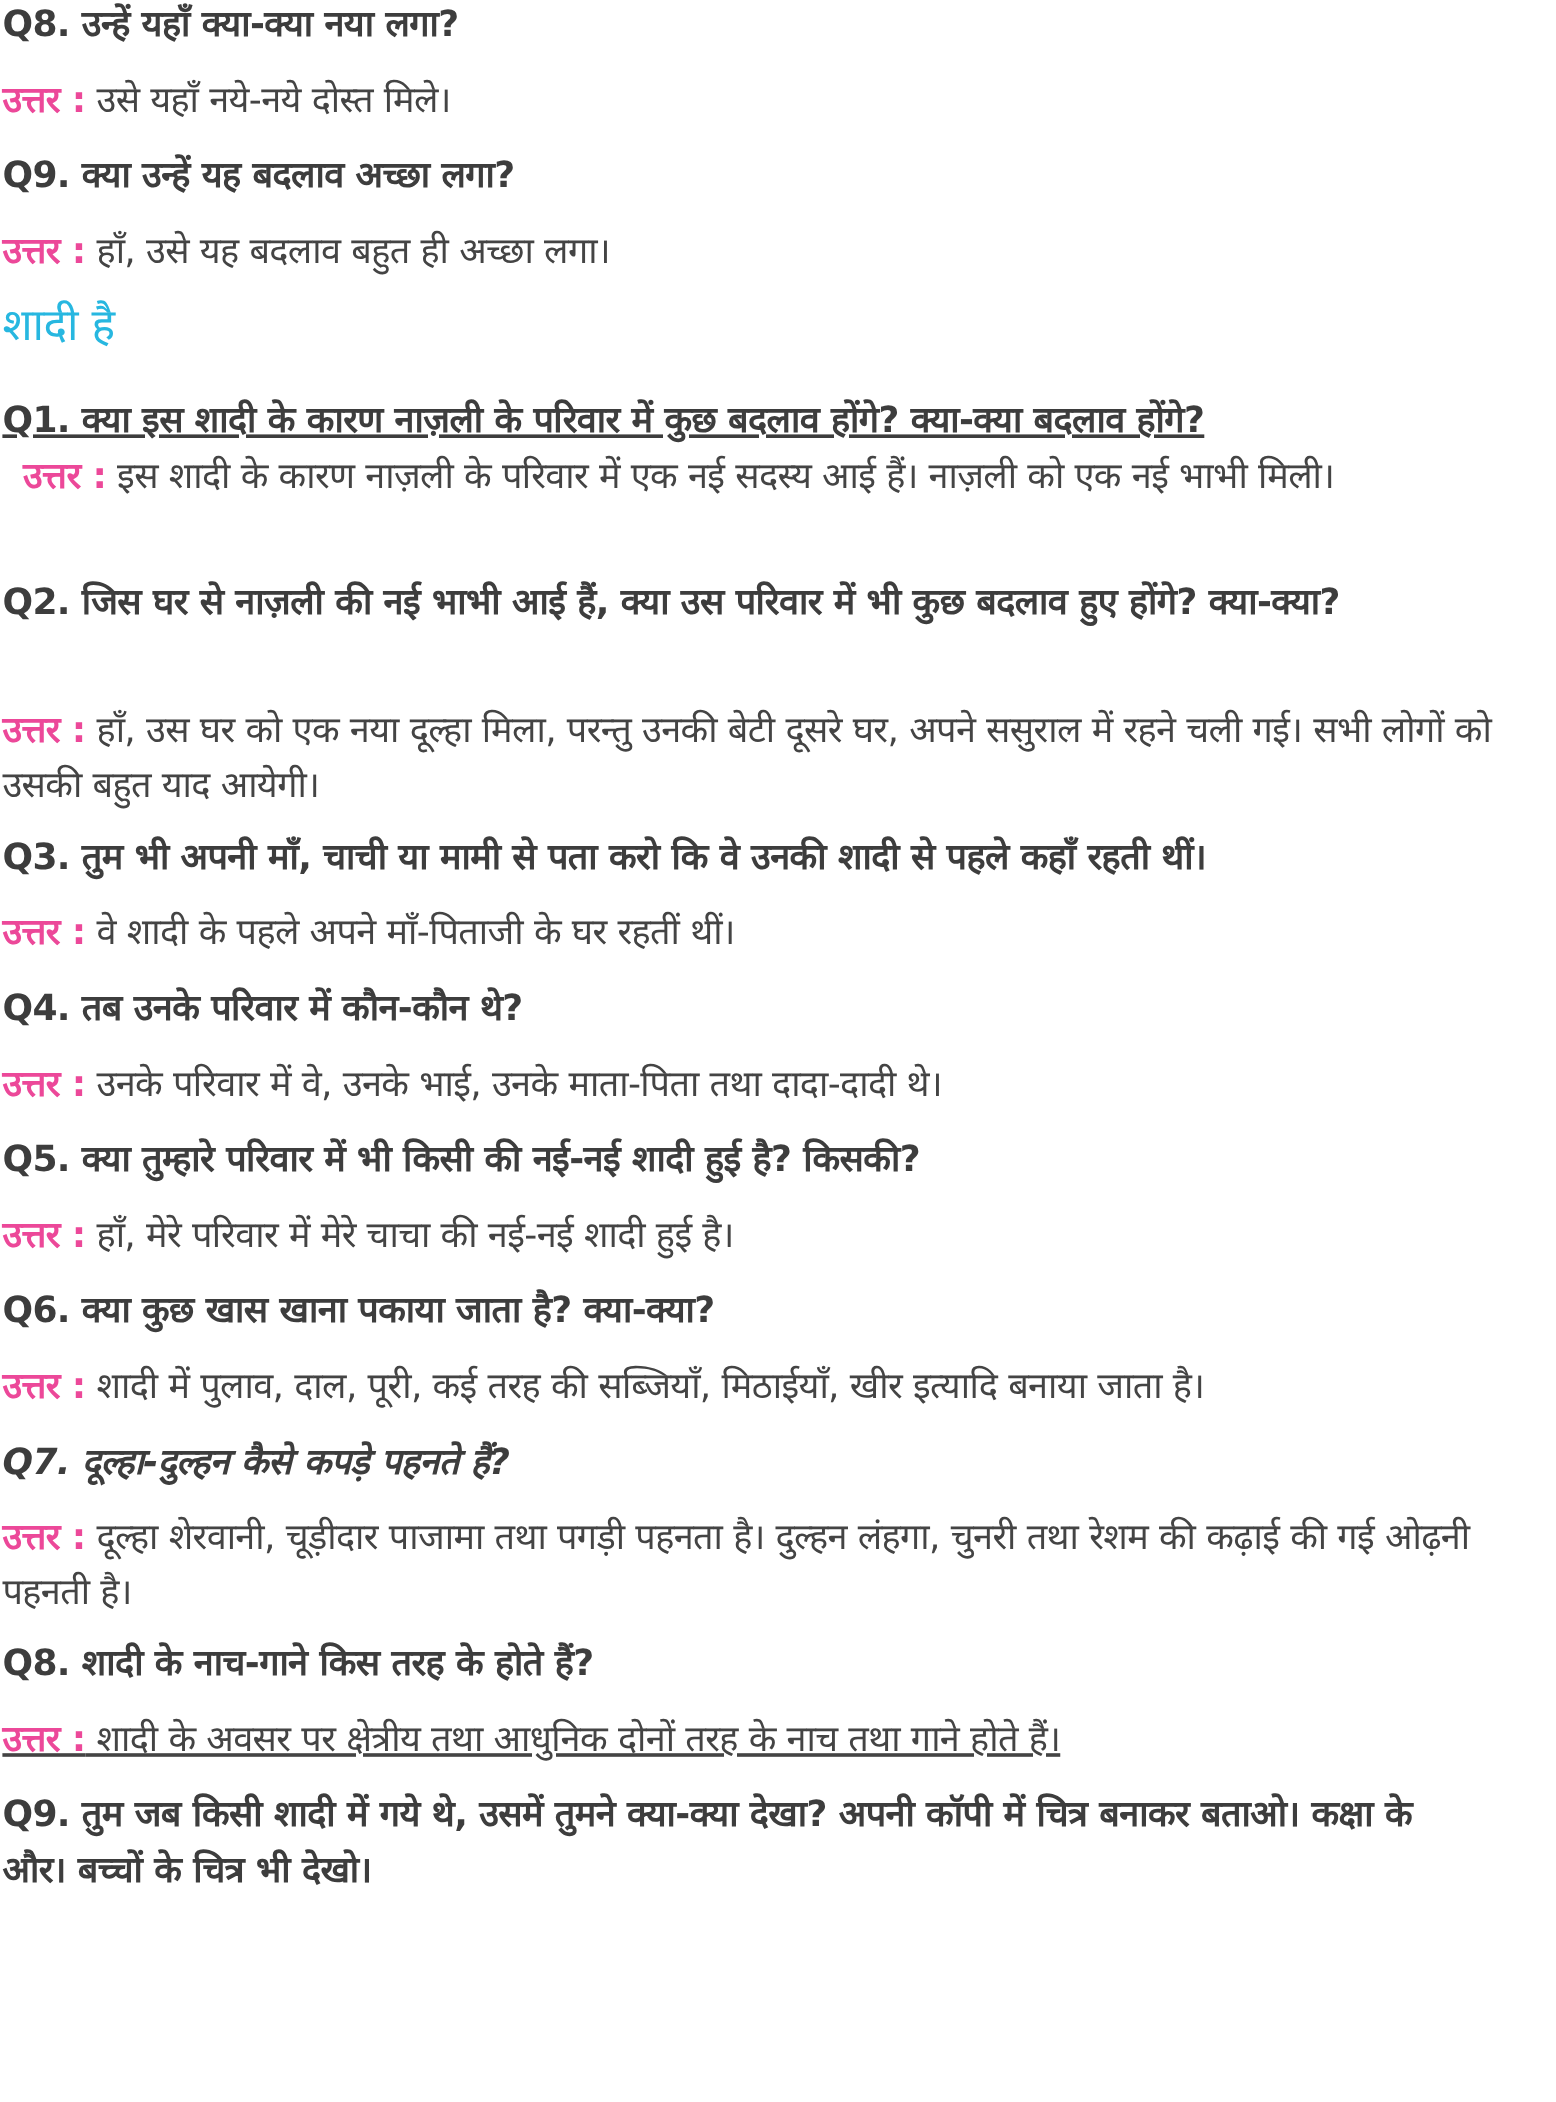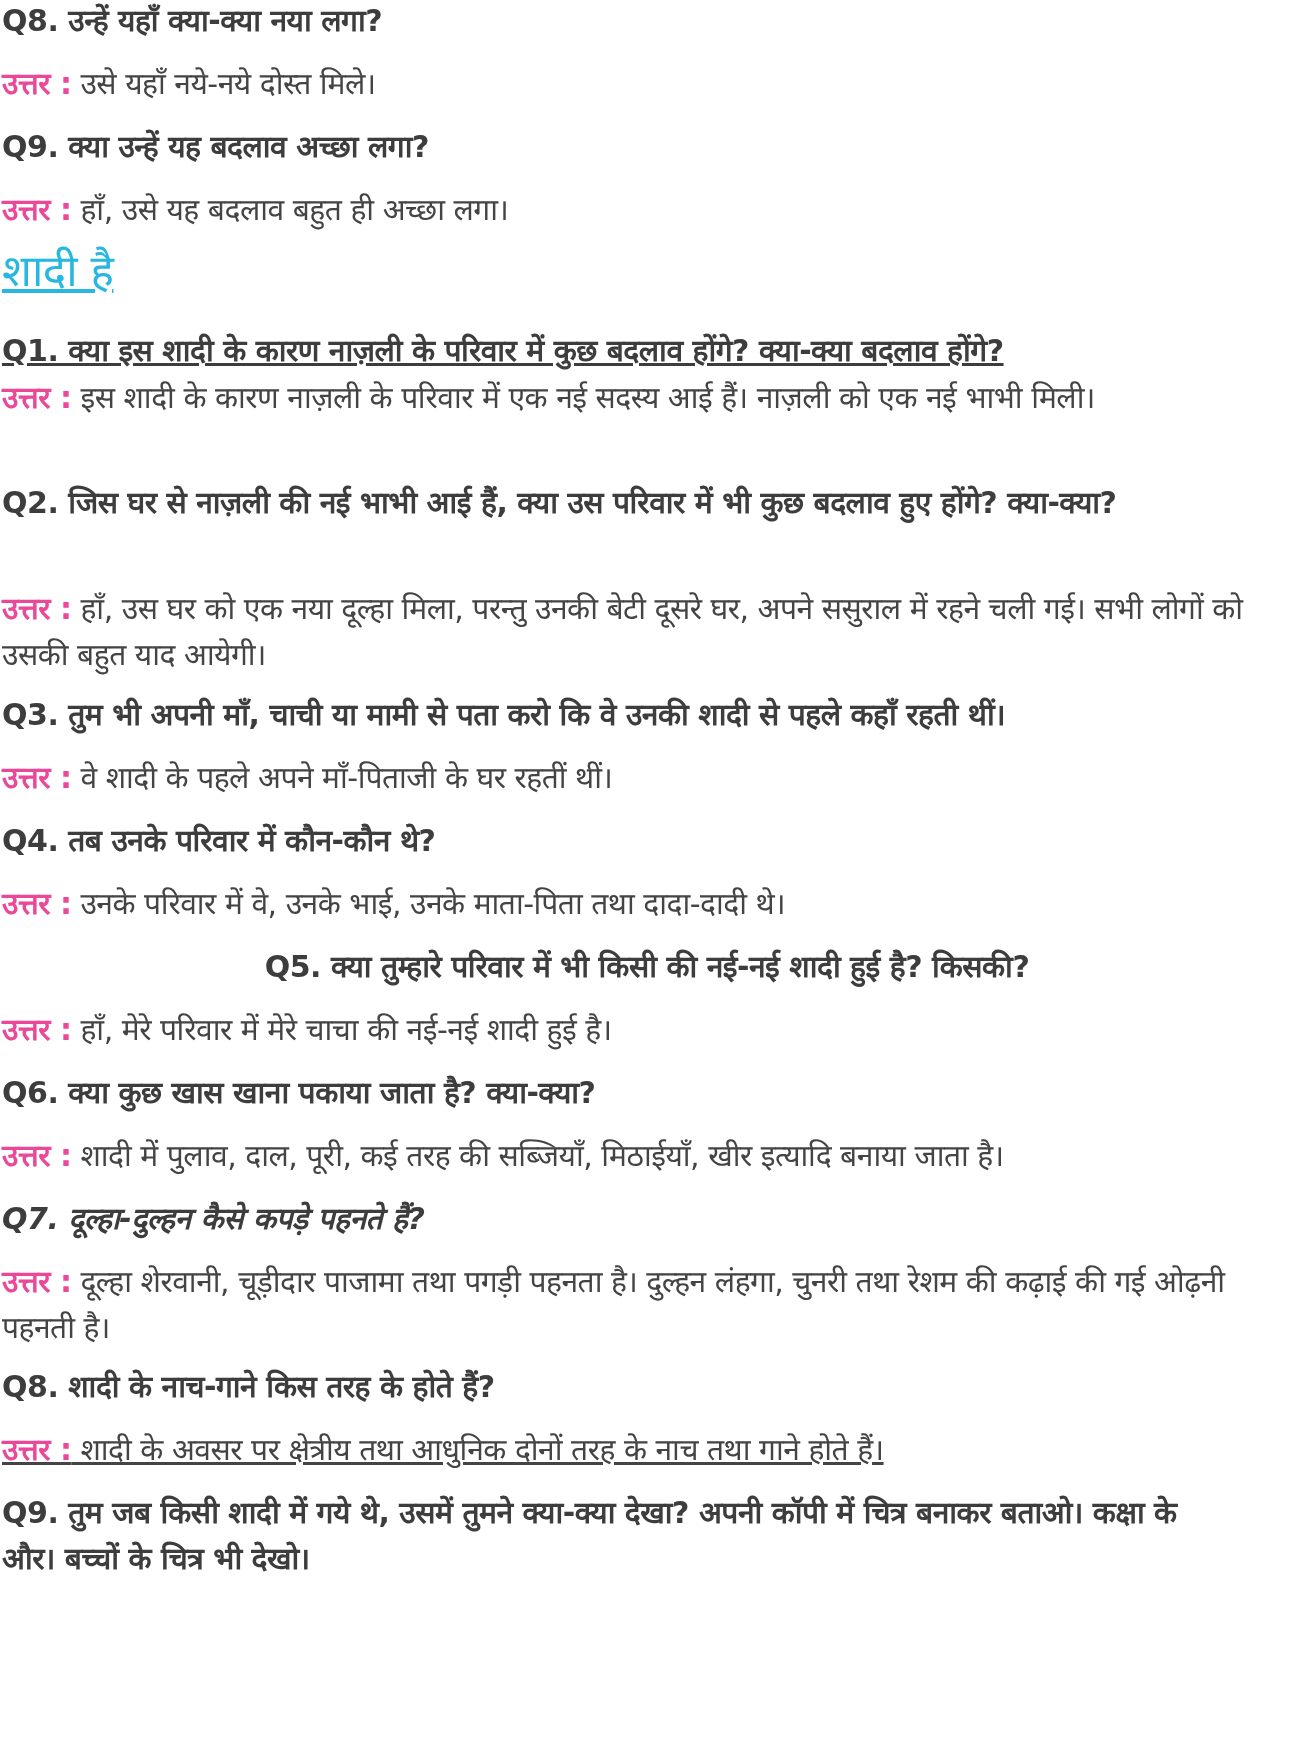--- a/index.html
+++ b/index.html
@@ -38,62 +38,61 @@
       font-weight: normal;
       color: #444444;
     }
     .answer .ans-label {
       font-weight: bold;
       color: #ec4899;
     }
     .section-heading {
       font-weight: normal;
       color: #27b7e0;
-      font-size: 44px;
-      text-decoration: underline;
+      font-size: 37px;
     }
   </style>
 </head>
 <body>
 
 <div class="page">
 
   <div class="block question" style="top:-2px;">Q8. उन्हें यहाँ क्या-क्या नया लगा?</div>
   <div class="block answer" style="top:61px;">
     <span class="ans-label">उत्तर :</span><span> उसे यहाँ नये-नये दोस्त मिले।</span>
   </div>
 
   <div class="block question" style="top:124px;">Q9. क्या उन्हें यह बदलाव अच्छा लगा?</div>
   <div class="block answer" style="top:187px;">
     <span class="ans-label">उत्तर :</span><span> हाँ, उसे यह बदलाव बहुत ही अच्छा लगा।</span>
   </div>
 
   <div class="block section-heading" style="top:248px;">शादी है</div>
 
   <div class="block question" style="top:328px;text-decoration:underline;">Q1. क्या इस शादी के कारण नाज़ली के परिवार में कुछ बदलाव होंगे? क्या-क्या बदलाव होंगे?</div>
-  <div class="block answer" style="top:375px; width:1110px;">
+  <div class="block answer" style="top:375px; width:1110px;text-align:right;">
     <span class="ans-label">उत्तर :</span><span> इस शादी के कारण नाज़ली के परिवार में एक नई सदस्य आई हैं। नाज़ली को एक नई भाभी मिली।</span>
   </div>
 
   <div class="block question" style="top:480px; width:1295px;">Q2. जिस घर से नाज़ली की नई भाभी आई हैं, क्या उस परिवार में भी कुछ बदलाव हुए होंगे? क्या-क्या?</div>
   <div class="block answer" style="top:586px; width:1250px;">
     <span class="ans-label">उत्तर :</span><span> हाँ, उस घर को एक नया दूल्हा मिला, परन्तु उनकी बेटी दूसरे घर, अपने ससुराल में रहने चली गई। सभी लोगों को उसकी बहुत याद आयेगी।</span>
   </div>
 
   <div class="block question" style="top:692px;">Q3. तुम भी अपनी माँ, चाची या मामी से पता करो कि वे उनकी शादी से पहले कहाँ रहती थीं।</div>
   <div class="block answer" style="top:755px;">
     <span class="ans-label">उत्तर :</span><span> वे शादी के पहले अपने माँ-पिताजी के घर रहतीं थीं।</span>
   </div>
 
   <div class="block question" style="top:818px;">Q4. तब उनके परिवार में कौन-कौन थे?</div>
   <div class="block answer" style="top:881px;">
     <span class="ans-label">उत्तर :</span><span> उनके परिवार में वे, उनके भाई, उनके माता-पिता तथा दादा-दादी थे।</span>
   </div>
 
-  <div class="block question" style="top:944px;text-align:center;">Q5. क्या तुम्हारे परिवार में भी किसी की नई-नई शादी हुई है? किसकी?</div>
+  <div class="block question" style="top:944px;">Q5. क्या तुम्हारे परिवार में भी किसी की नई-नई शादी हुई है? किसकी?</div>
   <div class="block answer" style="top:1007px;">
     <span class="ans-label">उत्तर :</span><span> हाँ, मेरे परिवार में मेरे चाचा की नई-नई शादी हुई है।</span>
   </div>
 
   <div class="block question" style="top:1070px;">Q6. क्या कुछ खास खाना पकाया जाता है? क्या-क्या?</div>
   <div class="block answer" style="top:1133px;">
     <span class="ans-label">उत्तर :</span><span> शादी में पुलाव, दाल, पूरी, कई तरह की सब्जियाँ, मिठाईयाँ, खीर इत्यादि बनाया जाता है।</span>
   </div>
 
   <div class="block question" style="top:1196px;font-style:italic;">Q7. दूल्हा-दुल्हन कैसे कपड़े पहनते हैं?</div>

